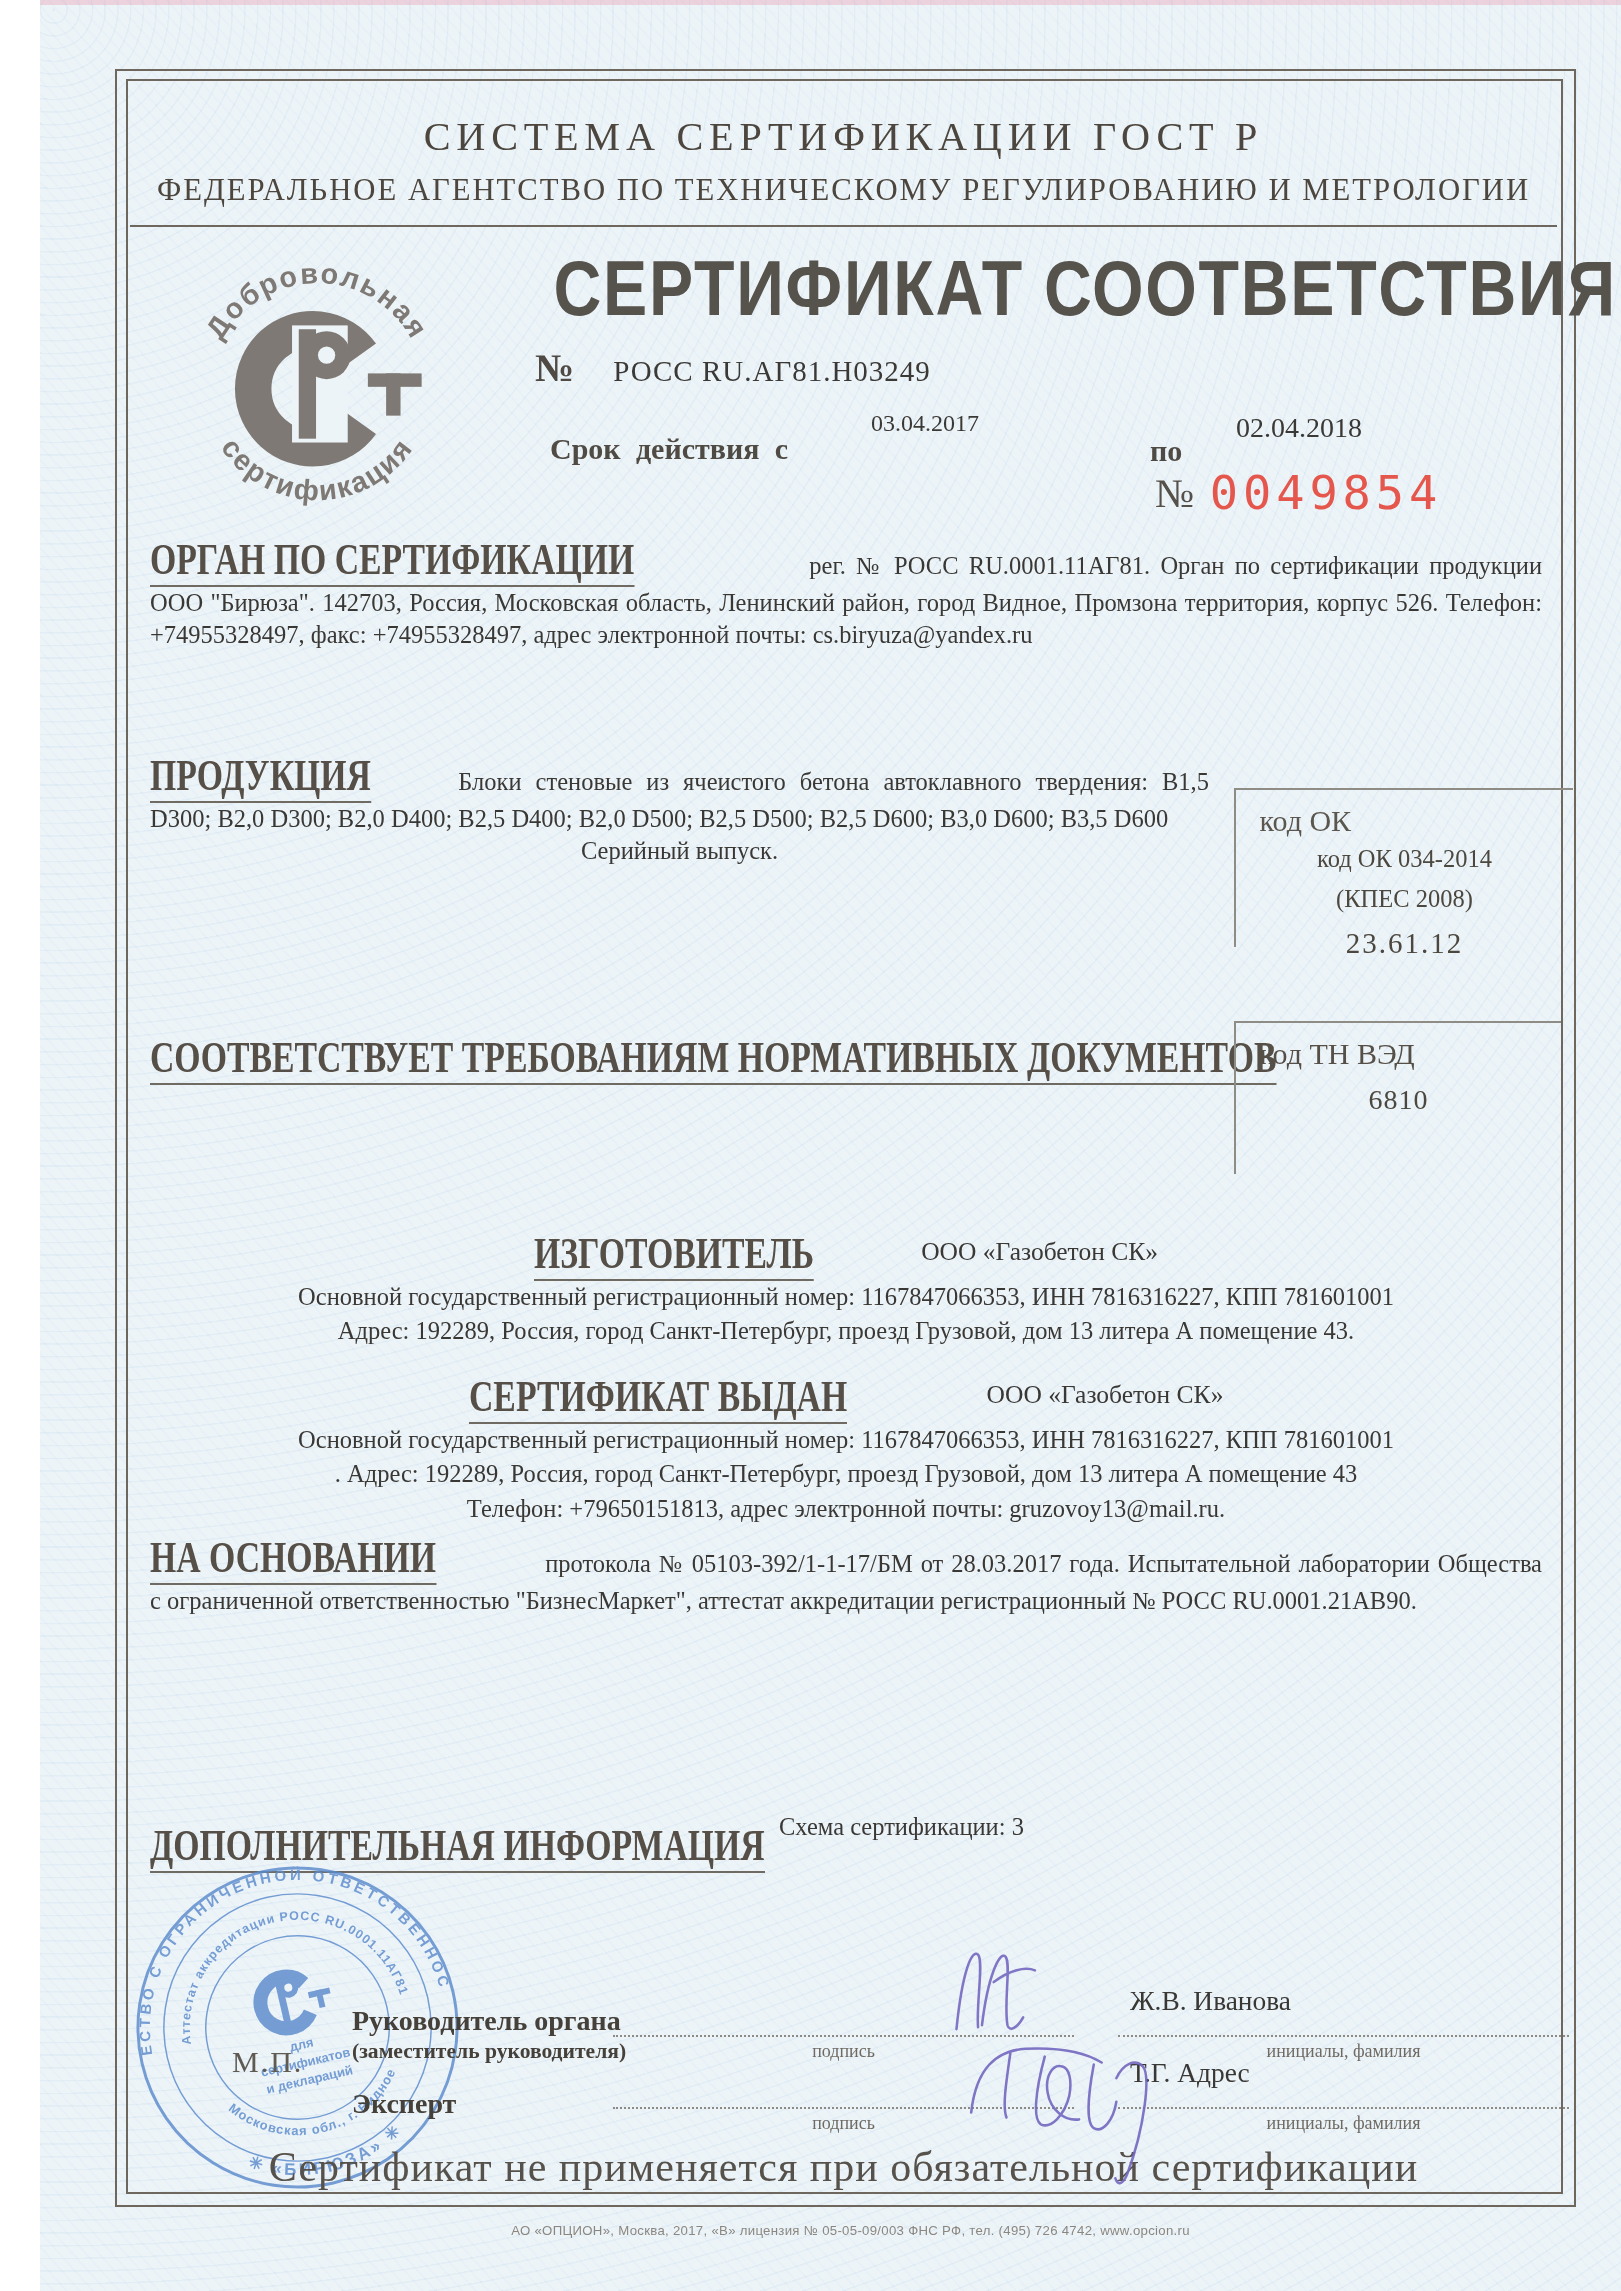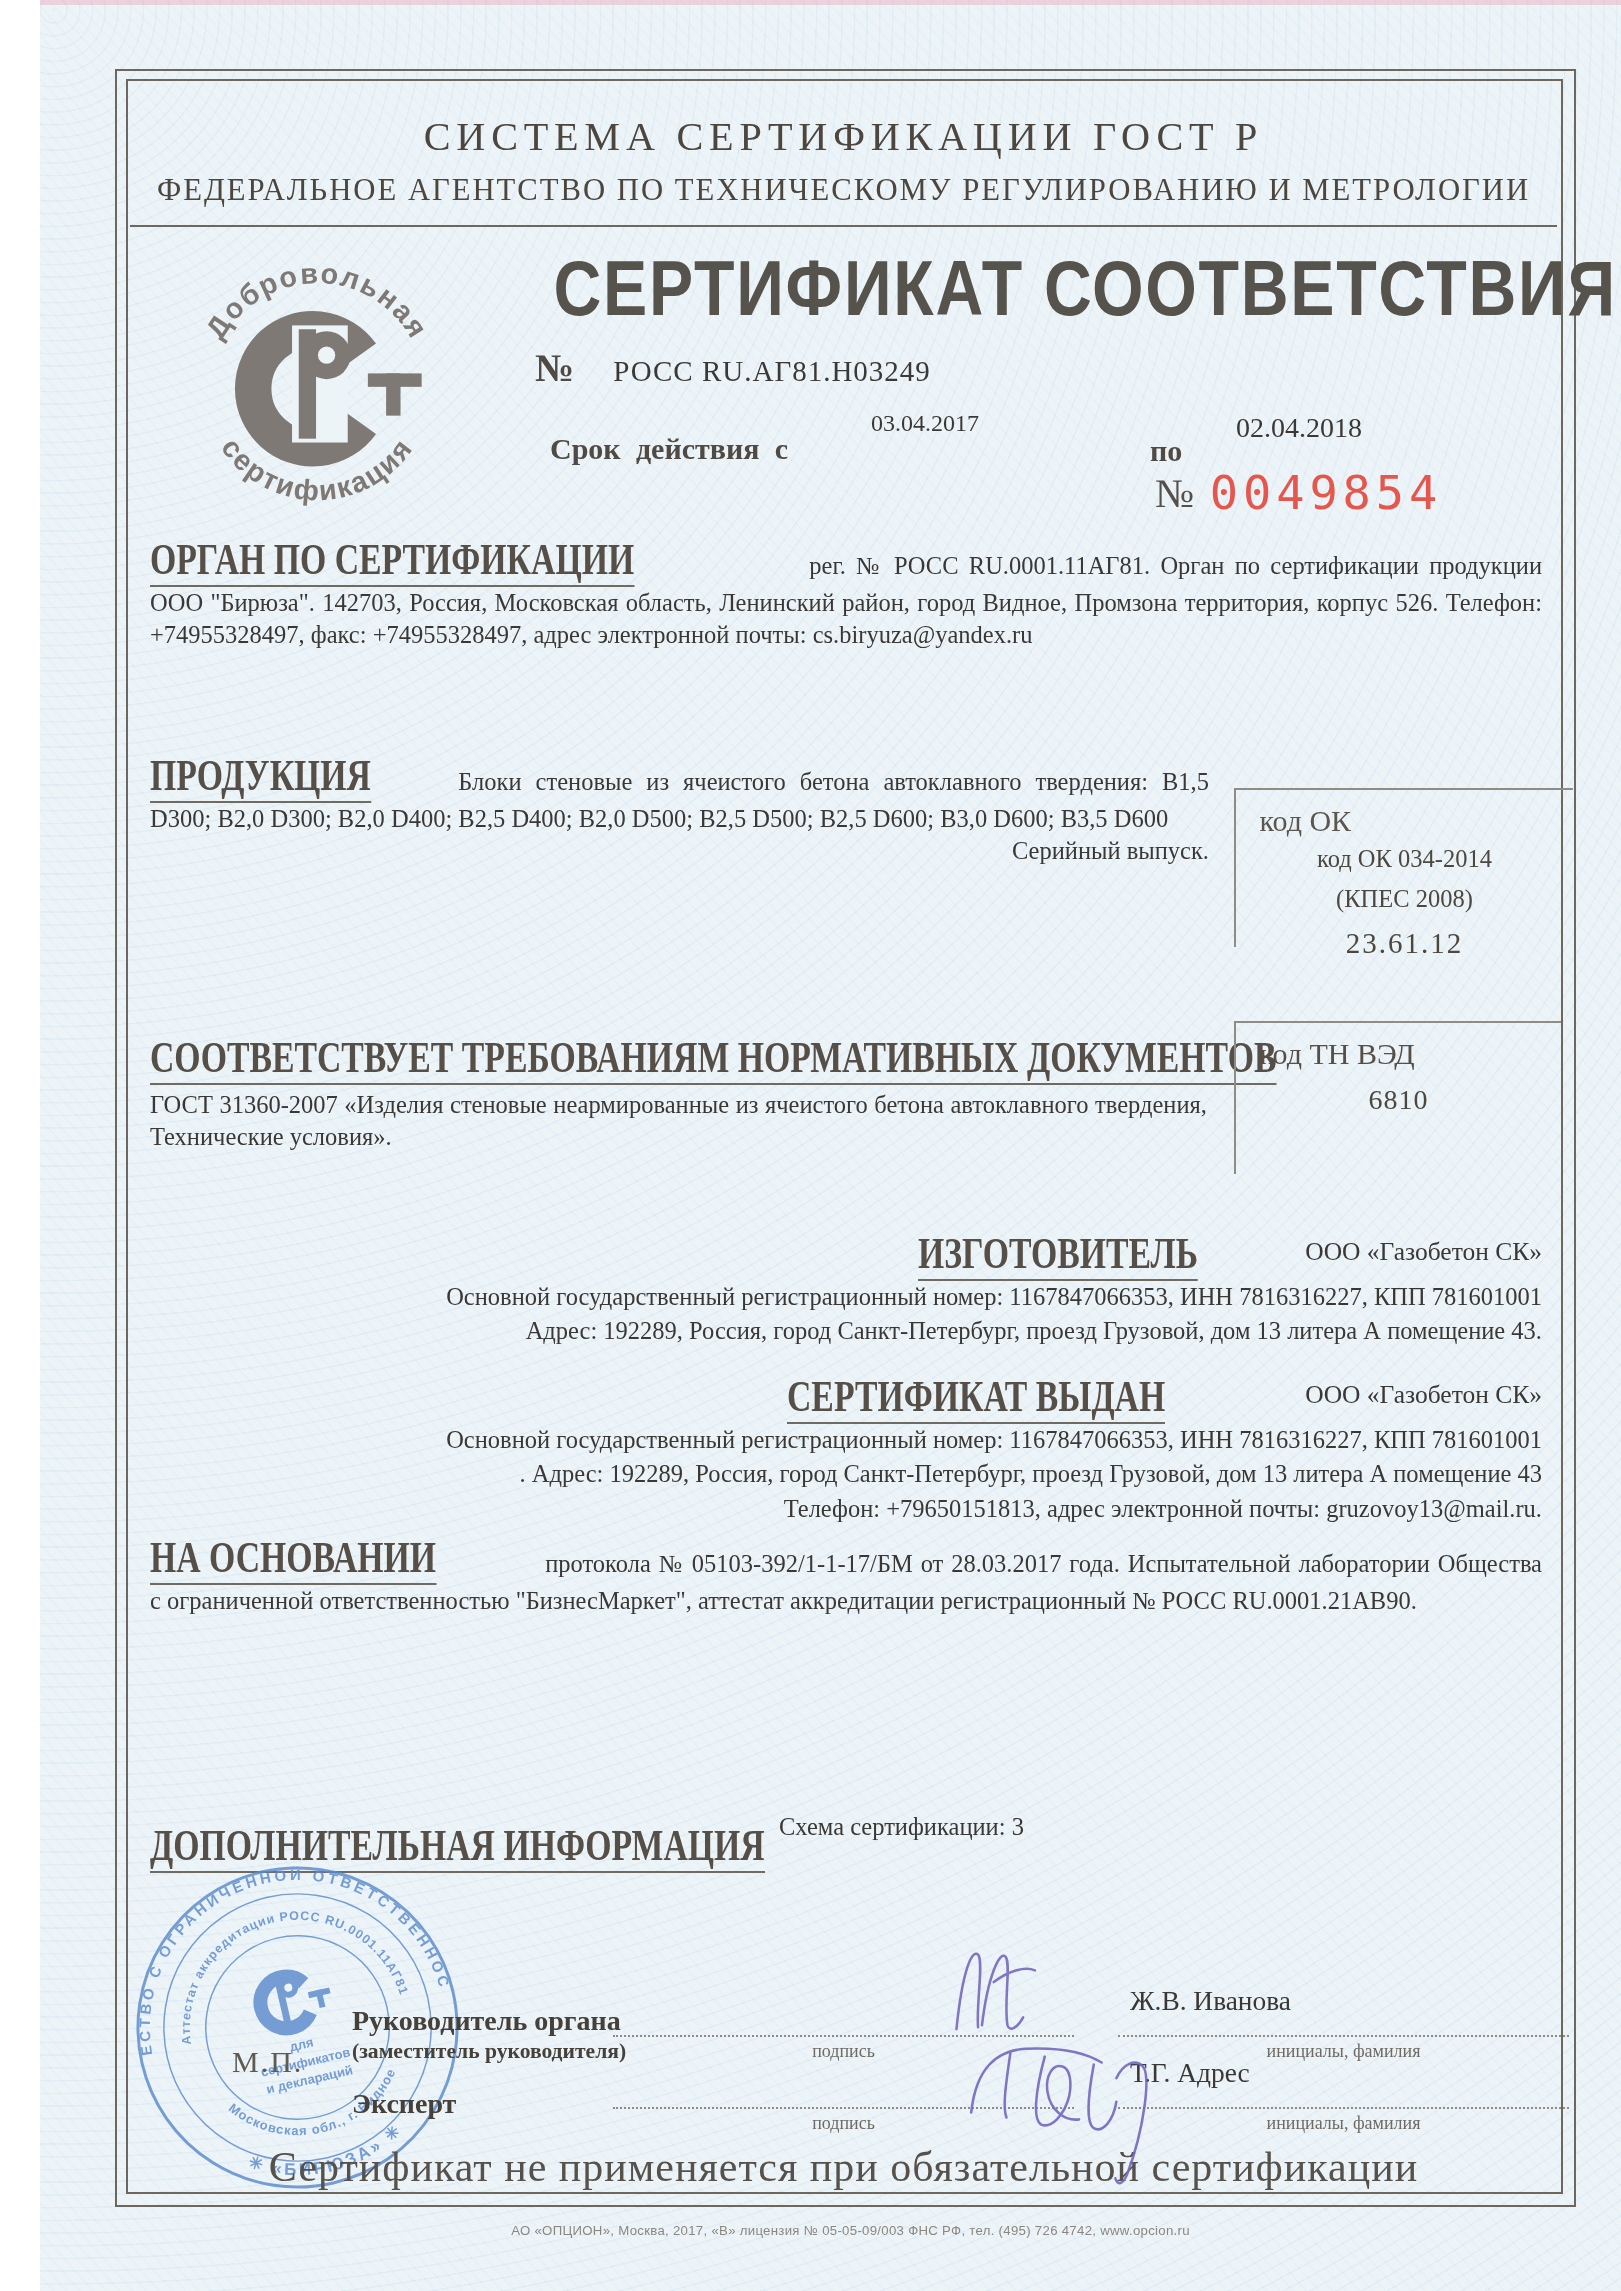--- a/index.html
+++ b/index.html
@@ -36,21 +36,21 @@
   .blankno{position:absolute;left:1115px;top:465px;white-space:nowrap;}
   .blankno .num-sign{font-size:41px;color:#55514a;}
   .blankno .red-num{font-family:"DejaVu Sans Mono",monospace;font-size:47px;color:#e5564c;letter-spacing:4.9px;margin-left:15.7px;vertical-align:-2px;}
   .sec{position:absolute;font-size:24.5px;line-height:1.32;color:#3a3835;text-align:justify;}
   .sec-label{
     display:inline-block;font-weight:bold;font-size:45px;line-height:1.02;
     color:#554f47;letter-spacing:0;border-bottom:2.9px solid #6f6b62;padding-bottom:2px;
     transform:scaleX(.75);transform-origin:0 78%;margin-right:13.7px;white-space:nowrap;
   }
   .sec-name{font-size:25.5px;color:#3a3835;}
-  .plain{text-align:right;}
+  .plain{text-align:center;}
   .codebox{position:absolute;border-top:2px solid #8f8c85;border-left:2px solid #8f8c85;color:#4c483f;}
   .okbox{left:1194px;top:788px;width:337px;height:157px;}
   .okbox .cb-label{font-size:30px;color:#5b564e;margin:13.7px 0 0 23.5px;}
   .okbox .cb-l1{font-size:24.5px;text-align:center;margin-top:7.8px;}
   .okbox .cb-l2{font-size:24.5px;text-align:center;margin-top:11.8px;}
   .okbox .cb-l3{font-size:29px;text-align:center;margin-top:13.7px;letter-spacing:2px;}
   .tnbox{left:1194px;top:1021px;width:325px;height:151px;}
   .tnbox .cb-label{font-size:30px;color:#554f47;margin:13.7px 0 0 23.5px;}
   .tnbox .cb-val{font-size:28px;text-align:center;margin-top:13.7px;letter-spacing:1px;}
   .stamp-svg{position:absolute;left:88px;top:1858px;transform:rotate(-13deg);opacity:.82;}
@@ -133,21 +133,20 @@
 
   <div class="codebox okbox">
     <div class="cb-label">код ОК</div>
     <div class="cb-l1">код ОК 034-2014</div>
     <div class="cb-l2">(КПЕС 2008)</div>
     <div class="cb-l3">23.61.12</div>
   </div>
 
   <div class="sec" style="left:110px;top:1035px;width:1392px;">
     <div><span class="sec-label">СООТВЕТСТВУЕТ ТРЕБОВАНИЯМ НОРМАТИВНЫХ ДОКУМЕНТОВ</span></div>
-    <div style="width:1057px;margin-top:3.9px;">ГОСТ 31360-2007 «Изделия стеновые неармированные из ячеистого бетона автоклавного твердения, Технические условия».</div>
   </div>
 
   <div class="codebox tnbox">
     <div class="cb-label">код ТН ВЭД</div>
     <div class="cb-val">6810</div>
   </div>
 
   <div class="sec plain" style="left:110px;top:1231px;width:1392px;">
     <span class="sec-label">ИЗГОТОВИТЕЛЬ</span><span class="sec-name" style="vertical-align:7.8px;">ООО «Газобетон СК»</span>
     <div>Основной государственный регистрационный номер: 1167847066353, ИНН 7816316227, КПП 781601001</div>

